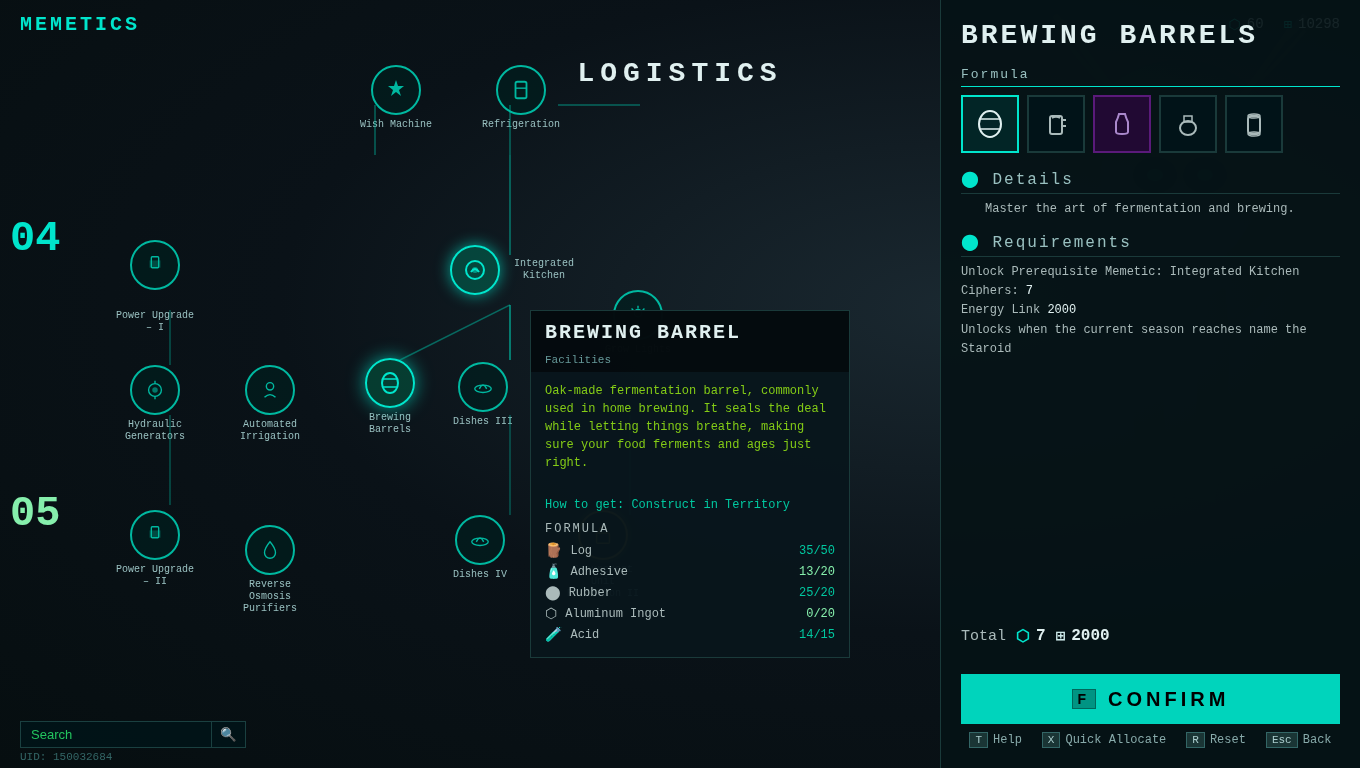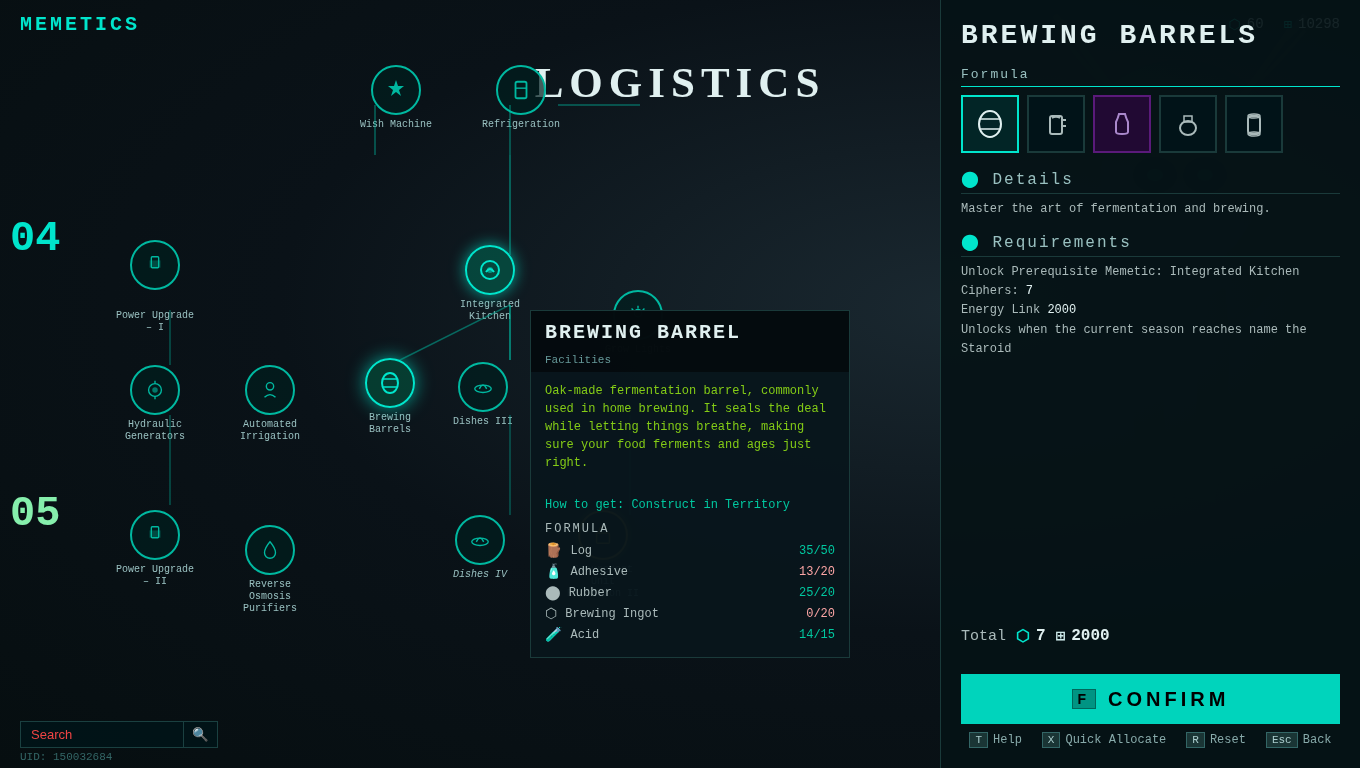--- a/index.html
+++ b/index.html
@@ -70,26 +70,25 @@
     }
 
     .stat-icon {
       color: #00e5cc;
       font-size: 14px;
     }
 
     
     .section-title {
       text-align: center;
-      font-size: 43px;
+      font-size: 28px;
       font-weight: bold;
       letter-spacing: 6px;
       color: #e0f0f0;
       margin-top: 10px;
-      font-family: Liberation Serif, serif;
     }
 
     .tree-node {
       display: flex;
       flex-direction: column;
       align-items: center;
       gap: 4px;
     }
 
     .node-circle {
@@ -201,20 +200,21 @@
       color: #99c0c0;
       margin-bottom: 6px;
       border-bottom: 1px solid #1a3a3a;
       padding-bottom: 4px;
     }
 
     .details-text {
       font-size: 12px;
       color: #aababa;
       line-height: 1.5;
+      margin-left: 24px;
     }
 
     
     .requirements-section {
       margin-bottom: 14px;
     }
 
     .req-item {
       font-size: 12px;
       color: #aababa;
@@ -303,24 +303,24 @@
       position: absolute;
       bottom: 20px;
       left: 20px;
       display: flex;
       align-items: center;
     }
 
     .search-input {
       background: rgba(0,20,25,0.85);
       border: 1px solid #1a4040;
-      color: #ef4444;
+      color: #22c55e;
       padding: 5px 10px;
       font-size: 13px;
-      width: 164px;
+      width: 192px;
       outline: none;
     }
 
     .search-btn {
       background: rgba(0,20,25,0.85);
       border: 1px solid #1a4040;
       border-left: none;
       padding: 5px 8px;
       cursor: pointer;
       color: #00e5cc;
@@ -402,21 +402,21 @@
       gap: 8px;
       font-size: 12px;
       color: #aababa;
     }
 
     .formula-row-right {
       font-size: 12px;
     }
 
     .formula-row-right.ok { color: #00c8a0; }
-    .formula-row-right.warn { color: #fca5a5; }
+    .formula-row-right.warn { color: #86efac; }
 
     .mat-icon {
       font-size: 14px;
     }
 
     
     .tree-svg-overlay {
       position: absolute;
       top: 0;
       left: 0;
@@ -531,21 +531,21 @@
   <div style="position:absolute; top:240px; left:115px; display:flex; flex-direction:column; align-items:center; gap:20px;">
     <div class="node-circle">
       <svg width="22" height="22" viewBox="0 0 24 24">
           <rect x="8" y="3" width="8" height="12" rx="1" fill="none" stroke="#00b8a0" stroke-width="1.5"></rect>
           <rect x="6" y="7" width="12" height="8" fill="#00b8a0" opacity="0.3"></rect>
         </svg>
     </div>
     <span class="node-label">Power Upgrade – I</span>
   </div>
 
-  <div style="position:absolute; top:245px; left:450px; display:flex; flex-direction:column; align-items:center; gap:4px;">
+  <div style="position:absolute; top:245px; left:450px; display:flex; flex-direction:row; align-items:center; gap:4px;">
     <div class="node-circle highlighted">
       <svg width="24" height="24" viewBox="0 0 24 24">
           <circle cx="12" cy="12" r="9" fill="none" stroke="#00e5cc" stroke-width="2"></circle>
           <path d="M8 14 Q12 8 16 14" fill="none" stroke="#00e5cc" stroke-width="2"></path>
           <circle cx="12" cy="12" r="3" fill="#00e5cc" opacity="0.5"></circle>
         </svg>
     </div>
     <span class="node-label">Integrated Kitchen</span>
   </div>
 
@@ -621,21 +621,21 @@
 
   <div style="position:absolute; top:525px; left:230px; display:flex; flex-direction:column; align-items:center; gap:4px;">
     <div class="node-circle">
       <svg width="22" height="22" viewBox="0 0 24 24">
           <path d="M12 3 Q6 10 6 15 A6 6 0 0 0 18 15 Q18 10 12 3Z" fill="none" stroke="#00b8a0" stroke-width="1.5"></path>
         </svg>
     </div>
     <span class="node-label">Reverse Osmosis Purifiers</span>
   </div>
 
-  <div style="position:absolute; top:515px; left:453px; display:flex; flex-direction:column; align-items:center; gap:4px;font-style:italic;">
+  <div style="position:absolute; top:515px; left:453px; display:flex; flex-direction:column; align-items:center; gap:4px;">
     <div class="node-circle">
       <svg width="22" height="22" viewBox="0 0 24 24">
           <ellipse cx="12" cy="14" rx="9" ry="4" fill="none" stroke="#00b8a0" stroke-width="1.5"></ellipse>
           <path d="M8 14 Q12 6 16 14" fill="none" stroke="#00b8a0" stroke-width="1.5"></path>
         </svg>
     </div>
     <span class="node-label">Dishes IV</span>
   </div>
 
   <div style="position:absolute; top:510px; left:563px; display:flex; flex-direction:column; align-items:center; gap:4px;">
@@ -682,21 +682,21 @@
       <div class="formula-row">
         <div class="formula-row-left">
           <span class="mat-icon">⬤</span>
           <span>Rubber</span>
         </div>
         <span class="formula-row-right ok">25/20</span>
       </div>
       <div class="formula-row">
         <div class="formula-row-left">
           <span class="mat-icon">⬡</span>
-          <span>Brewing Ingot</span>
+          <span>Aluminum Ingot</span>
         </div>
         <span class="formula-row-right warn">0/20</span>
       </div>
       <div class="formula-row">
         <div class="formula-row-left">
           <span class="mat-icon">🧪</span>
           <span>Acid</span>
         </div>
         <span class="formula-row-right ok">14/15</span>
       </div>

